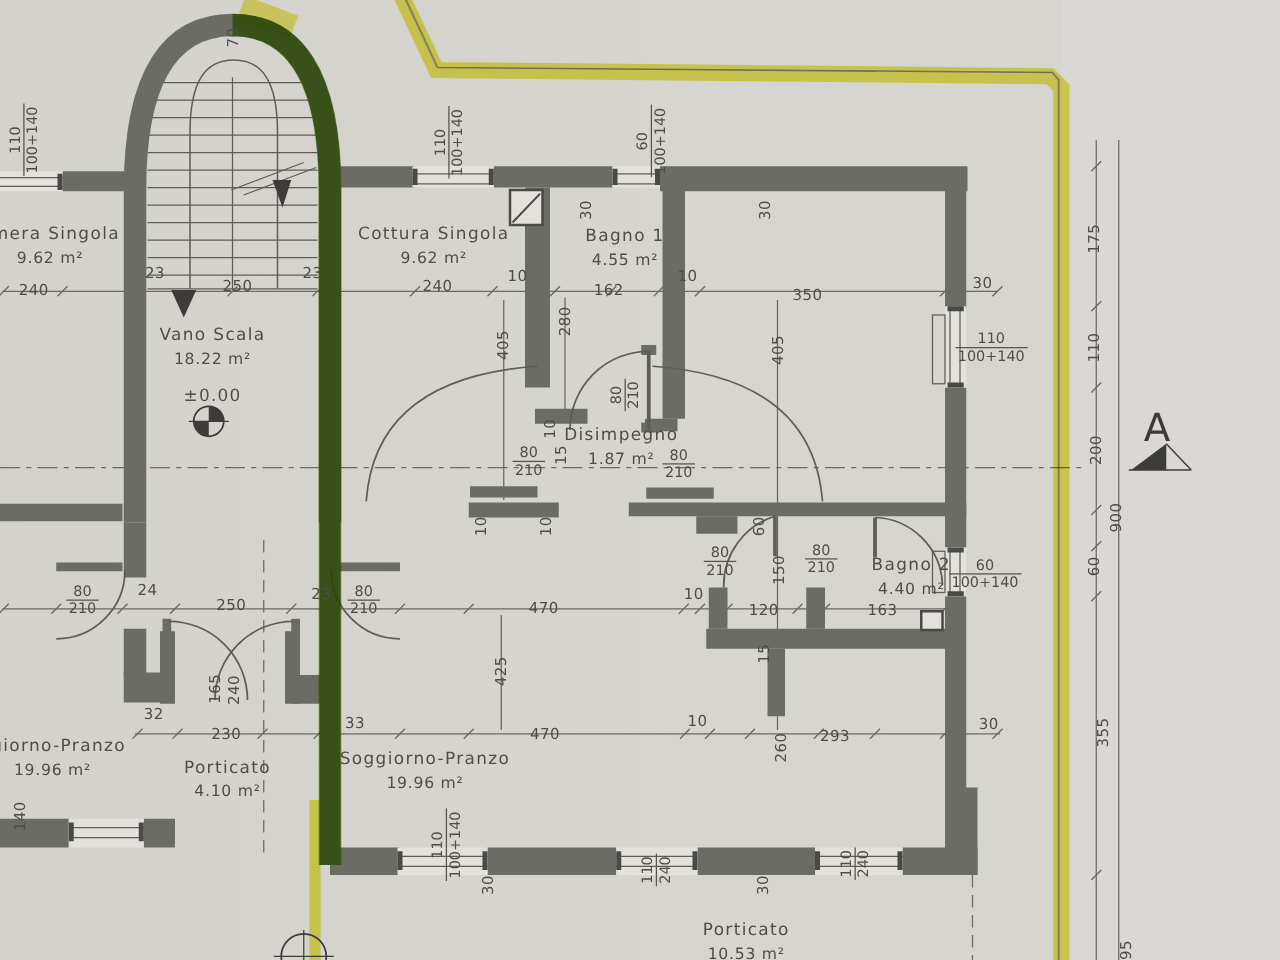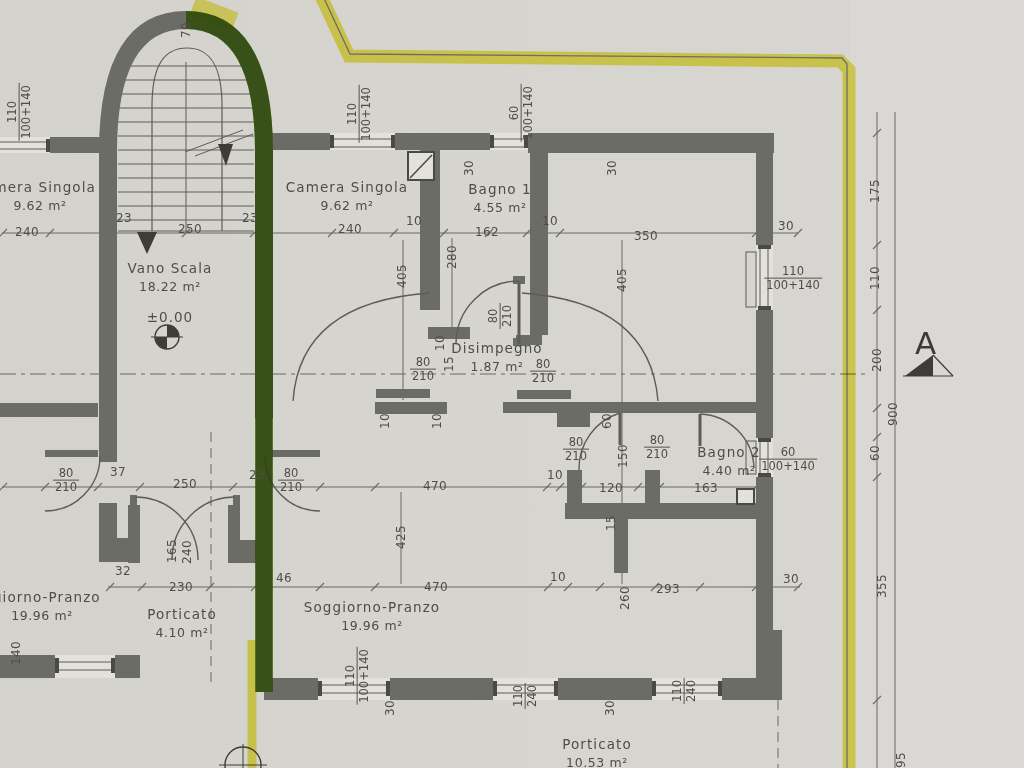--- a/index.html
+++ b/index.html
@@ -221,40 +221,40 @@
     <line x1="219" y1="765" x2="267" y2="765" stroke="#3e3c38" stroke-width="1"></line>
     <line x1="243" y1="744" x2="243" y2="768" stroke="#3e3c38" stroke-width="1"></line>
     <polygon points="905,376 933,355 933,376" fill="#3e3c38"></polygon>
     <line x1="933" y1="355" x2="953" y2="376" stroke="#3e3c38" stroke-width="1.2"></line>
     <line x1="903" y1="376" x2="953" y2="376" stroke="#3e3c38" stroke-width="1.2"></line>
   </g>
 </svg>
 
 <div id="labels">
       <div class="room" style="left: 347px; top: 196px;">
-        <div class="nm">Camera Singola</div>
+        <div class="nm">Cottura Singola</div>
         <div class="ar">9.62 m²</div>
       </div>
       <div class="room" style="left: 500px; top: 198px;">
         <div class="nm">Bagno 1</div>
         <div class="ar">4.55 m²</div>
       </div>
       <div class="room" style="left: 170px; top: 277px;">
         <div class="nm">Vano Scala</div>
         <div class="ar">18.22 m²</div>
       </div>
       <div class="room" style="left: 497px; top: 357px;">
         <div class="nm">Disimpegno</div>
         <div class="ar">1.87 m²</div>
       </div>
       <div class="room" style="left: 729px; top: 461px;">
         <div class="nm">Bagno 2</div>
         <div class="ar">4.40 m²</div>
       </div>
-      <div class="room" style="left: 340px; top: 616px; margin-left: 32px;">
+      <div class="room" style="left: 340px; top: 616px;">
         <div class="nm">Soggiorno-Pranzo</div>
         <div class="ar">19.96 m²</div>
       </div>
       <div class="room" style="left: 182px; top: 623px;">
         <div class="nm">Porticato</div>
         <div class="ar">4.10 m²</div>
       </div>
       <div class="room" style="left: 40px; top: 196px;">
         <div class="nm">amera Singola</div>
         <div class="ar">9.62 m²</div>
@@ -288,30 +288,30 @@
       <div class="dim" style="left: 385px; top: 421px; transform: translate(-50%, -50%) rotate(-90deg);">10</div>
       <div class="dim" style="left: 437px; top: 421px; transform: translate(-50%, -50%) rotate(-90deg);">10</div>
       <div class="dim" style="left: 607px; top: 421px; transform: translate(-50%, -50%) rotate(-90deg);">60</div>
       <div class="dim" style="left: 623px; top: 456px; transform: translate(-50%, -50%) rotate(-90deg);">150</div>
       <div class="dim" style="left: 611px; top: 523px; transform: translate(-50%, -50%) rotate(-90deg);">15</div>
       <div class="dim" style="left: 625px; top: 598px; transform: translate(-50%, -50%) rotate(-90deg);">260</div>
       <div class="dim" style="left: 401px; top: 537px; transform: translate(-50%, -50%) rotate(-90deg);">425</div>
       <div class="dim" style="left: 172px; top: 551px; transform: translate(-50%, -50%) rotate(-90deg);">165</div>
       <div class="dim" style="left: 187px; top: 552px; transform: translate(-50%, -50%) rotate(-90deg);">240</div>
       <div class="dim" style="left: 16px; top: 653px; transform: translate(-50%, -50%) rotate(-90deg);">140</div>
-      <div class="dim" style="left: 118px; top: 472px; transform: translate(-50%, -50%) rotate(0deg);">37</div>
+      <div class="dim" style="left: 118px; top: 472px; transform: translate(-50%, -50%) rotate(0deg);">24</div>
       <div class="dim" style="left: 185px; top: 484px; transform: translate(-50%, -50%) rotate(0deg);">250</div>
       <div class="dim" style="left: 257px; top: 475px; transform: translate(-50%, -50%) rotate(0deg);">23</div>
       <div class="dim" style="left: 435px; top: 486px; transform: translate(-50%, -50%) rotate(0deg);">470</div>
       <div class="dim" style="left: 555px; top: 475px; transform: translate(-50%, -50%) rotate(0deg);">10</div>
       <div class="dim" style="left: 611px; top: 488px; transform: translate(-50%, -50%) rotate(0deg); text-align: center;">120</div>
       <div class="dim" style="left: 706px; top: 488px; transform: translate(-50%, -50%) rotate(0deg);">163</div>
       <div class="dim" style="left: 123px; top: 571px; transform: translate(-50%, -50%) rotate(0deg);">32</div>
       <div class="dim" style="left: 181px; top: 587px; transform: translate(-50%, -50%) rotate(0deg);">230</div>
-      <div class="dim" style="left: 284px; top: 578px; transform: translate(-50%, -50%) rotate(0deg);">46</div>
+      <div class="dim" style="left: 284px; top: 578px; transform: translate(-50%, -50%) rotate(0deg);">33</div>
       <div class="dim" style="left: 436px; top: 587px; transform: translate(-50%, -50%) rotate(0deg);">470</div>
       <div class="dim" style="left: 558px; top: 577px; transform: translate(-50%, -50%) rotate(0deg);">10</div>
       <div class="dim" style="left: 668px; top: 589px; transform: translate(-50%, -50%) rotate(0deg);">293</div>
       <div class="dim" style="left: 791px; top: 579px; transform: translate(-50%, -50%) rotate(0deg);">30</div>
       <div class="dim" style="left: 390px; top: 708px; transform: translate(-50%, -50%) rotate(-90deg);">30</div>
       <div class="dim" style="left: 610px; top: 708px; transform: translate(-50%, -50%) rotate(-90deg);">30</div>
       <div class="dim" style="left: 875px; top: 191px; transform: translate(-50%, -50%) rotate(-90deg);">175</div>
       <div class="dim" style="left: 875px; top: 278px; transform: translate(-50%, -50%) rotate(-90deg);">110</div>
       <div class="dim" style="left: 877px; top: 360px; transform: translate(-50%, -50%) rotate(-90deg);">200</div>
       <div class="dim" style="left: 875px; top: 453px; transform: translate(-50%, -50%) rotate(-90deg);">60</div>

